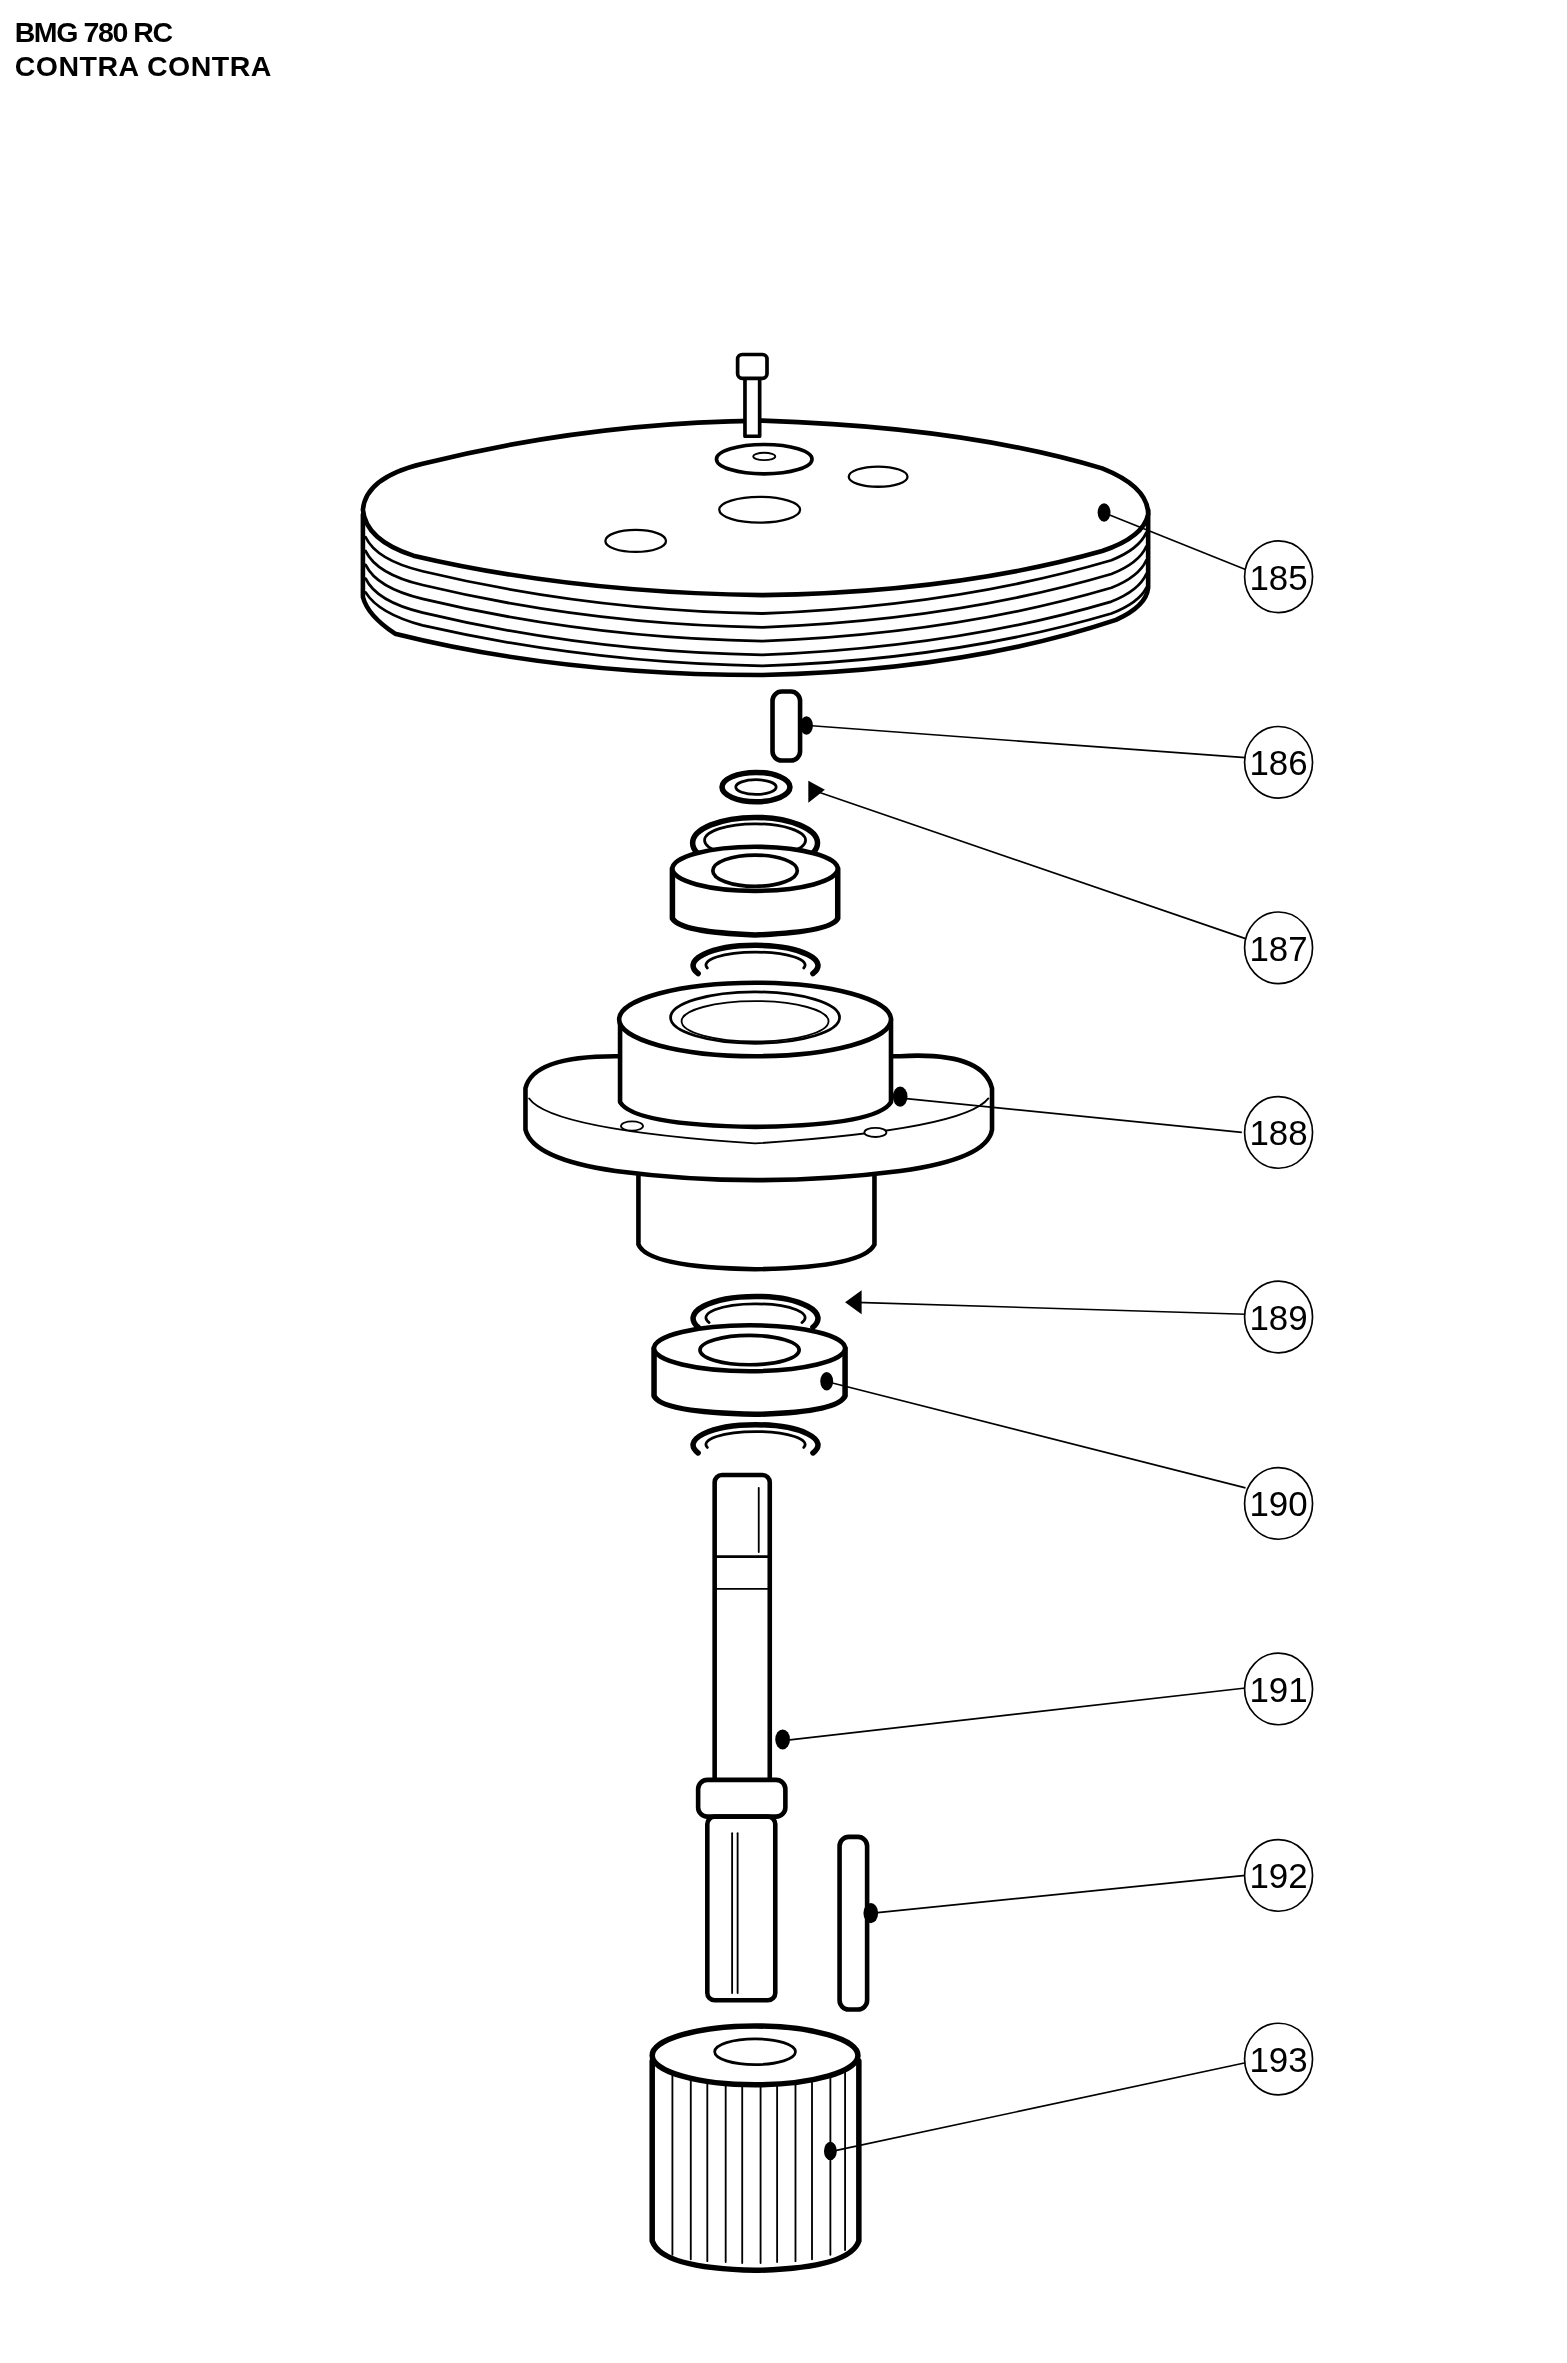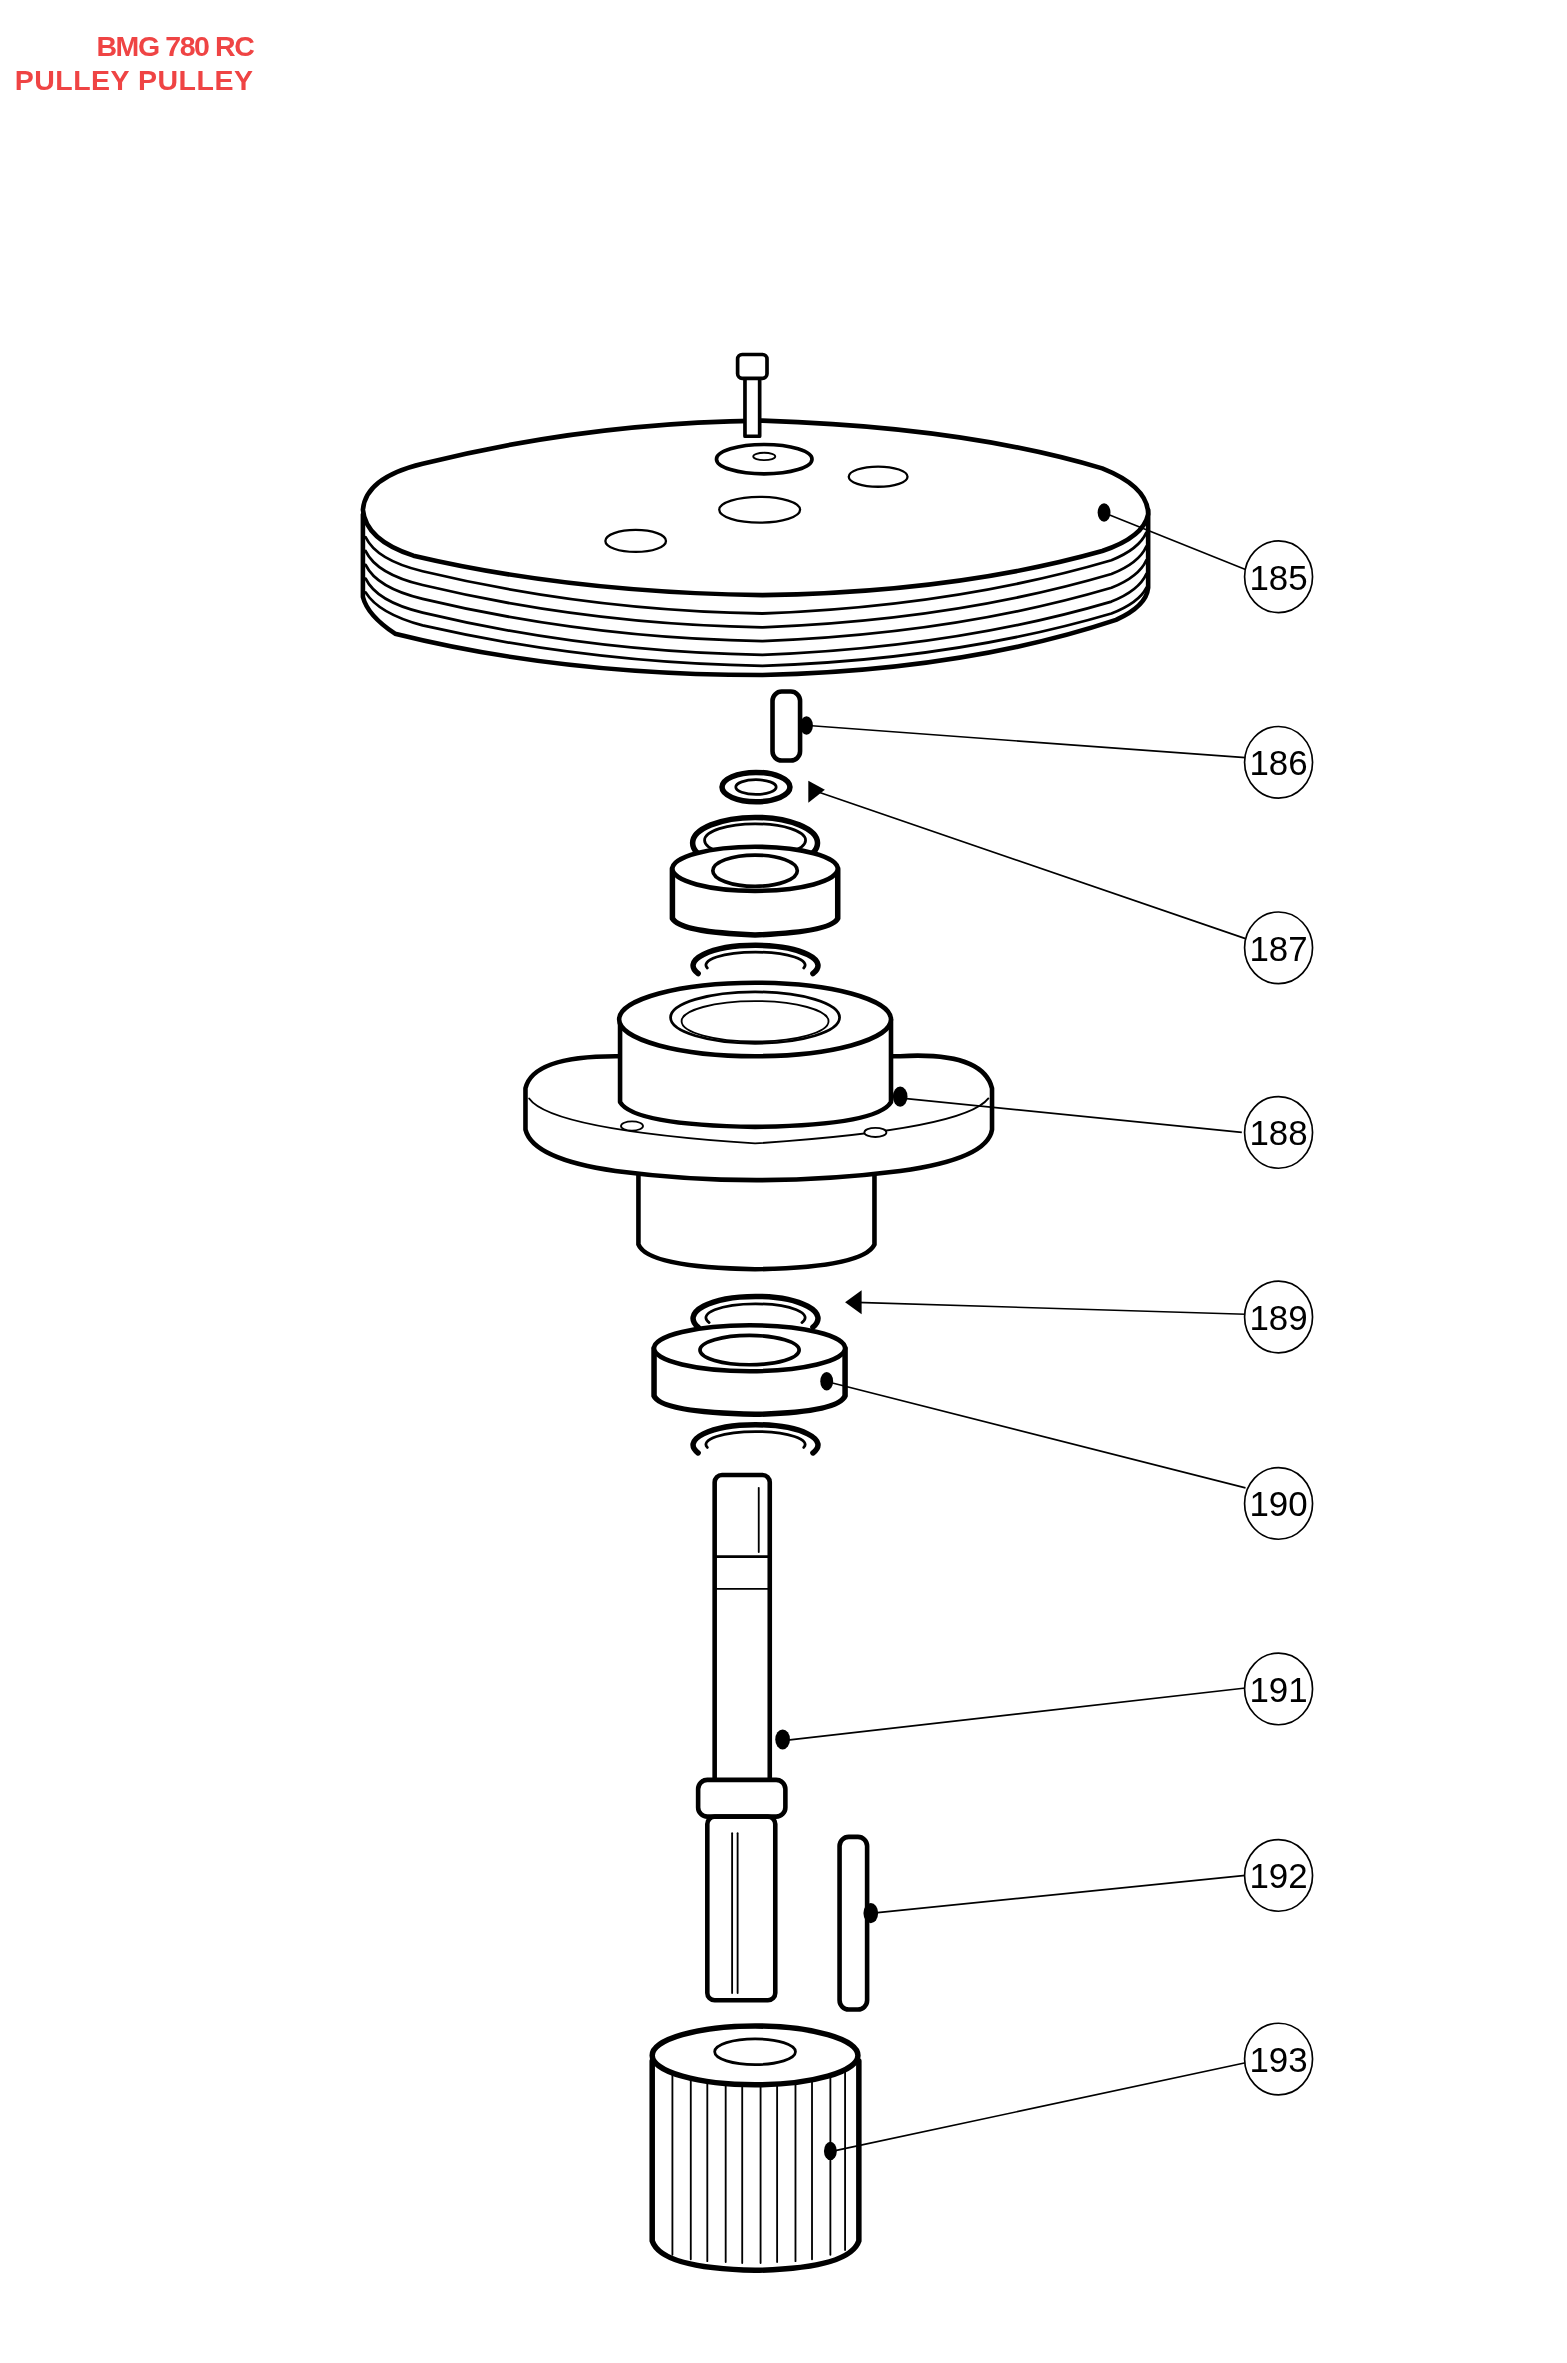--- a/index.html
+++ b/index.html
@@ -1,28 +1,28 @@
 <!DOCTYPE html>
 <html style="font-size:14.7px"><head>
 <meta charset="utf-8">
 <style>
   html, body { margin: 0; padding: 0; background: #ffffff; }
   body { width: 1568px; height: 2364px; position: relative; overflow: hidden; font-family: "Liberation Sans", sans-serif; }
-  .title { position: absolute; left: 14.7px; top: 29px; color: #ef4444; font-weight: bold; line-height: 1.2; text-align: right; }
+  .title { position: absolute; left: 14.7px; top: 15px; color: #000000; font-weight: bold; line-height: 1.2; }
   .title .l1 { font-size: 28.5px; letter-spacing: -1.4px; }
   .title .l2 { font-size: 28.5px; letter-spacing: 0.5px; }
   svg.drawing { position: absolute; left: 0; top: 0; }
   .callout text { font-family: "Liberation Sans", sans-serif; font-size: 38px; fill: #000; }
 </style>
 </head>
 <body>
 
 <div class="title">
   <div class="l1">BMG 780 RC</div>
-  <div class="l2">PULLEY PULLEY</div>
+  <div class="l2">CONTRA CONTRA</div>
 </div>
 
 <svg class="drawing" width="1568" height="2364" viewBox="0 0 1707 2574" xmlns="http://www.w3.org/2000/svg">
   <g fill="#fff" stroke="#000" stroke-linejoin="round" stroke-linecap="round">
 
     <g>
 
       <path d="M395,560 L395,650 Q400,670 430,690 Q610,735 830,735 Q1050,730 1215,675 Q1248,660 1250,640 L1250,555 Z" stroke-width="5"></path>
 
       <g fill="none" stroke-width="3">

